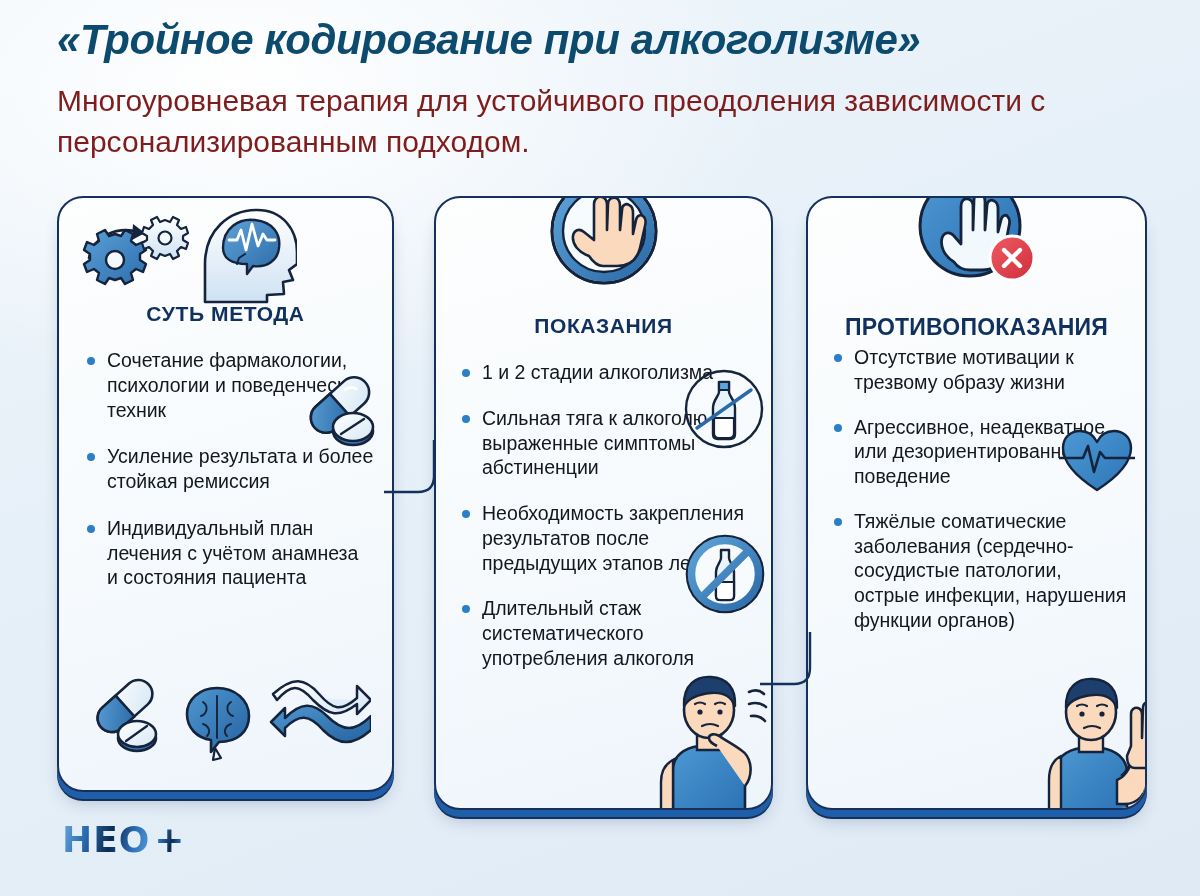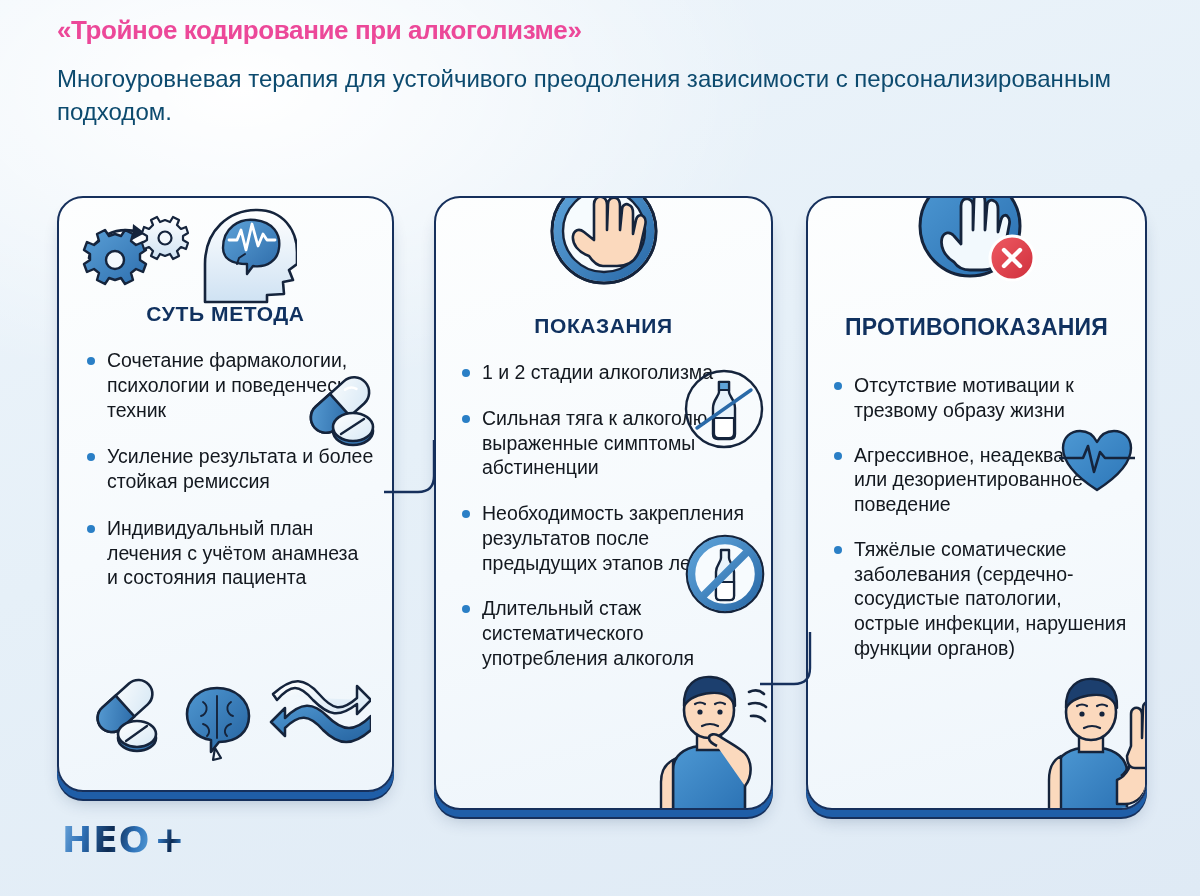--- a/index.html
+++ b/index.html
@@ -20,31 +20,32 @@
   }
 
   
   .header {
     position: absolute;
     left: 57px;
     top: 16px;
     width: 1100px;
   }
   .title {
-    font-size: 26px;
+    font-size: 42px;
     font-weight: 700;
-    color: #ec4899;
+    color: #0c4a6e;
     letter-spacing: -0.4px;
     line-height: 1.12;
     white-space: nowrap;
+    font-style: italic;
   }
   .subtitle {
     margin-top: 18px;
-    font-size: 24px;
-    color: #0c4a6e;
+    font-size: 30px;
+    color: #7f1d1d;
     line-height: 1.36;
     font-weight: 400;
     max-width: 1080px;
   }
 
   
   .cards {
     position: absolute;
     left: 0;
     top: 196px;
@@ -104,21 +105,21 @@
     position: absolute;
     left: 2px;
     top: 9px;
     width: 8px;
     height: 8px;
     border-radius: 50%;
     background: #2a7fc6;
   }
   #card-1 .bullets { margin-top: 22px; padding-left: 8px; }
   #card-2 .bullets { margin-top: 22px; padding-left: 6px; }
-  #card-3 .bullets { margin-top: 32px; padding-left: 6px; }
+  #card-3 .bullets { margin-top: 4px; padding-left: 6px; }
   #card-1 .bullet { margin-bottom: 22px; }
   #card-2 .bullet { margin-bottom: 21px; }
   #card-3 .bullet { margin-bottom: 20px; }
 
   
   .top-icon {
     position: absolute;
     top: -22px;
     z-index: 5;
   }

